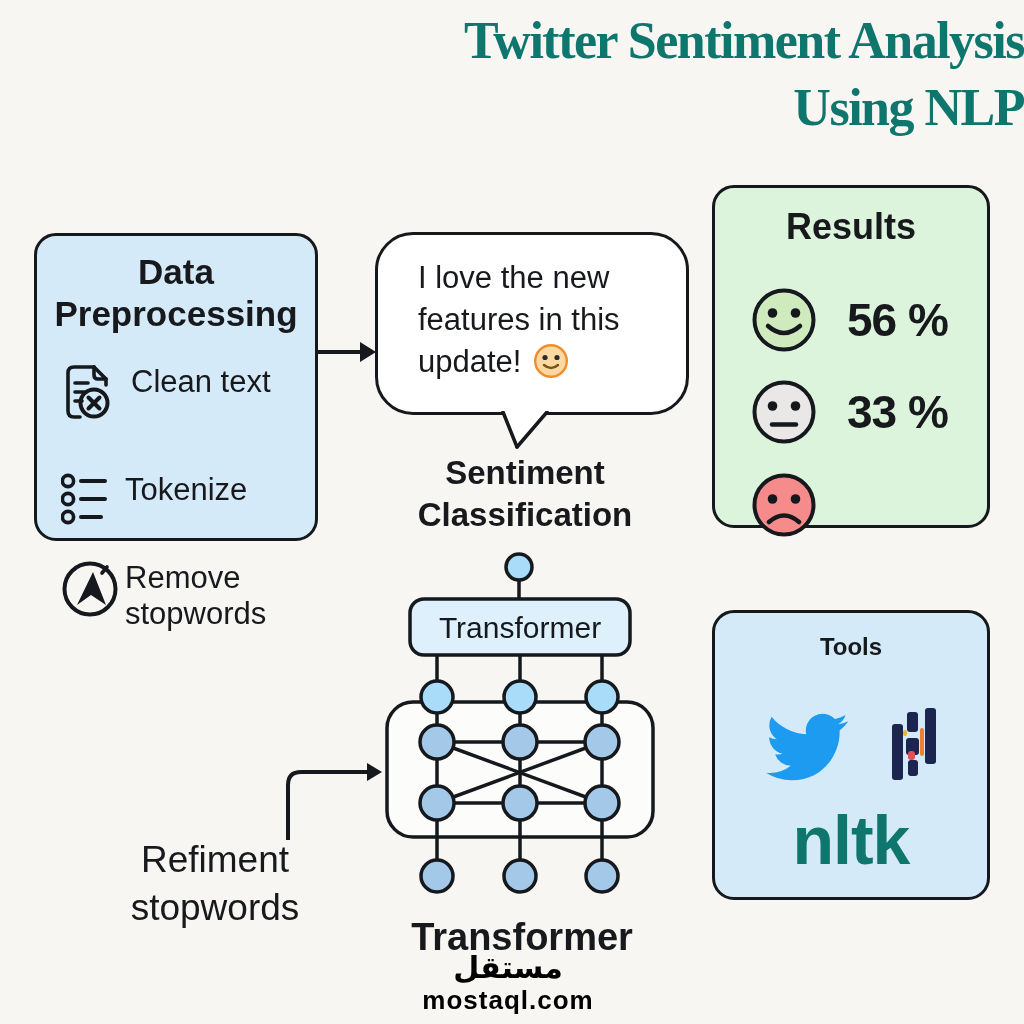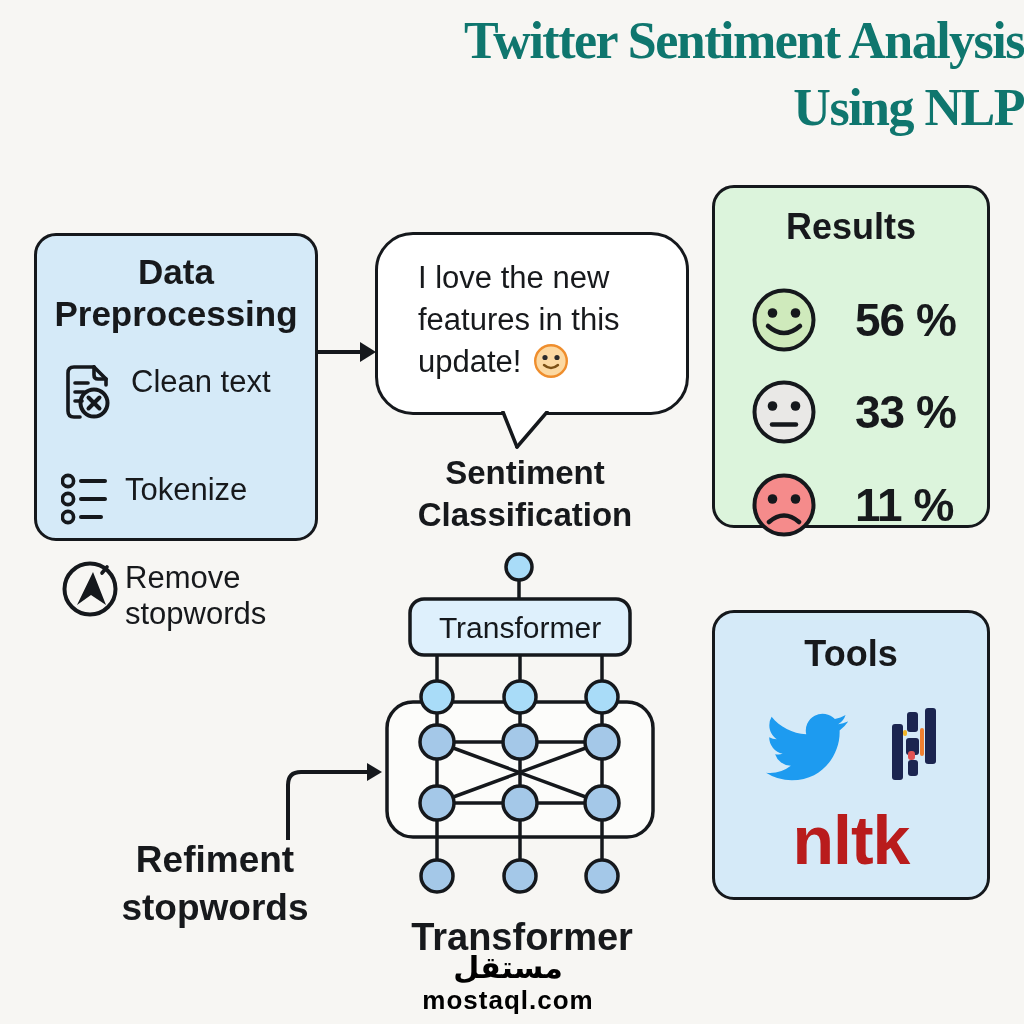--- a/index.html
+++ b/index.html
@@ -21,30 +21,30 @@
   
   .bubble{left:375px;top:232px;width:314px;height:183px;background:#ffffff;
           border:3.5px solid #15181c;border-radius:38px;box-sizing:border-box;
           padding:22px 12px 0 40px;font-size:31px;line-height:42px;}
   .emoji{display:inline-block;vertical-align:-7px;margin-left:12px;}
   .sentiment{left:360px;top:452px;width:330px;text-align:center;
              font-size:33px;font-weight:bold;line-height:1.28;}
   
   .res-box{left:712px;top:185px;width:278px;height:343px;background:#dcf4dc;}
   .res-title{margin-top:18px;text-align:center;font-size:36px;font-weight:bold;}
-  .res-row{position:absolute;left:36px;display:flex;align-items:center;gap:38px;}
+  .res-row{position:absolute;left:36px;display:flex;align-items:center;gap:30px;}
   .res-val{font-size:46px;font-weight:bold;letter-spacing:-1px;}
   
   .caption{left:372px;top:916px;width:300px;text-align:center;font-size:38px;font-weight:bold;}
-  .refine{left:85px;top:836px;width:260px;text-align:center;font-size:37px;font-weight:bold;line-height:1.3;}
+  .refine{left:85px;top:836px;width:260px;text-align:center;font-size:37px;font-weight:normal;line-height:1.3;}
   
   .tools-box{left:712px;top:610px;width:278px;height:290px;background:#d5eaf8;}
-  .tools-title{margin-top:20px;text-align:center;font-size:36px;font-weight:bold;}
+  .tools-title{margin-top:20px;text-align:center;font-size:24px;font-weight:bold;}
   .brand{position:absolute;left:0;top:188px;width:100%;text-align:center;
-         font-size:68px;font-weight:bold;color:#b91c1c;letter-spacing:-1px;}
+         font-size:68px;font-weight:bold;color:#0f766e;letter-spacing:-1px;}
   .bars-icon{position:absolute;left:173px;top:95px;width:52px;height:72px;}
   .bars-icon div{position:absolute;border-radius:3px;}
   .navy{background:#1b2550;}
   
   .watermark{left:398px;top:950px;width:220px;text-align:center;color:#000000;}
   .wm-ar{font-family:"DejaVu Sans",sans-serif;font-size:30px;font-weight:bold;}
   .wm-dom{font-size:26px;font-weight:bold;letter-spacing:1px;}
 </style>
 </head>
 <body>
@@ -144,21 +144,20 @@
       <div class="res-val">33 %</div>
     </div>
 
     <div class="res-row" style="top:284px;">
       <svg width="66" height="66" viewBox="0 0 66 66">
         <circle cx="33" cy="33" r="29.5" stroke="#15181c" stroke-width="4" fill="#f58b8b"></circle>
         <circle cx="21.5" cy="27" r="4.8" fill="#15181c"></circle>
         <circle cx="44.5" cy="27" r="4.8" fill="#15181c"></circle>
         <path d="M18,50 Q33,37 48,50" fill="none" stroke="#15181c" stroke-width="4.5" stroke-linecap="round"></path>
       </svg>
-      <div class="res-val">11 %</div>
     </div>
   </div>
 
   <svg class="abs" style="left:372px;top:550px;" width="300" height="365" viewBox="0 0 300 365">
 
     <line x1="147" y1="30" x2="147" y2="49" stroke="#15181c" stroke-width="3.5"></line>
 
     <rect x="15" y="152" width="266" height="135" rx="26" fill="#fcfcfa" stroke="#15181c" stroke-width="3.5"></rect>
 
     <line x1="65" y1="105" x2="65" y2="326" stroke="#15181c" stroke-width="3.5"></line>

